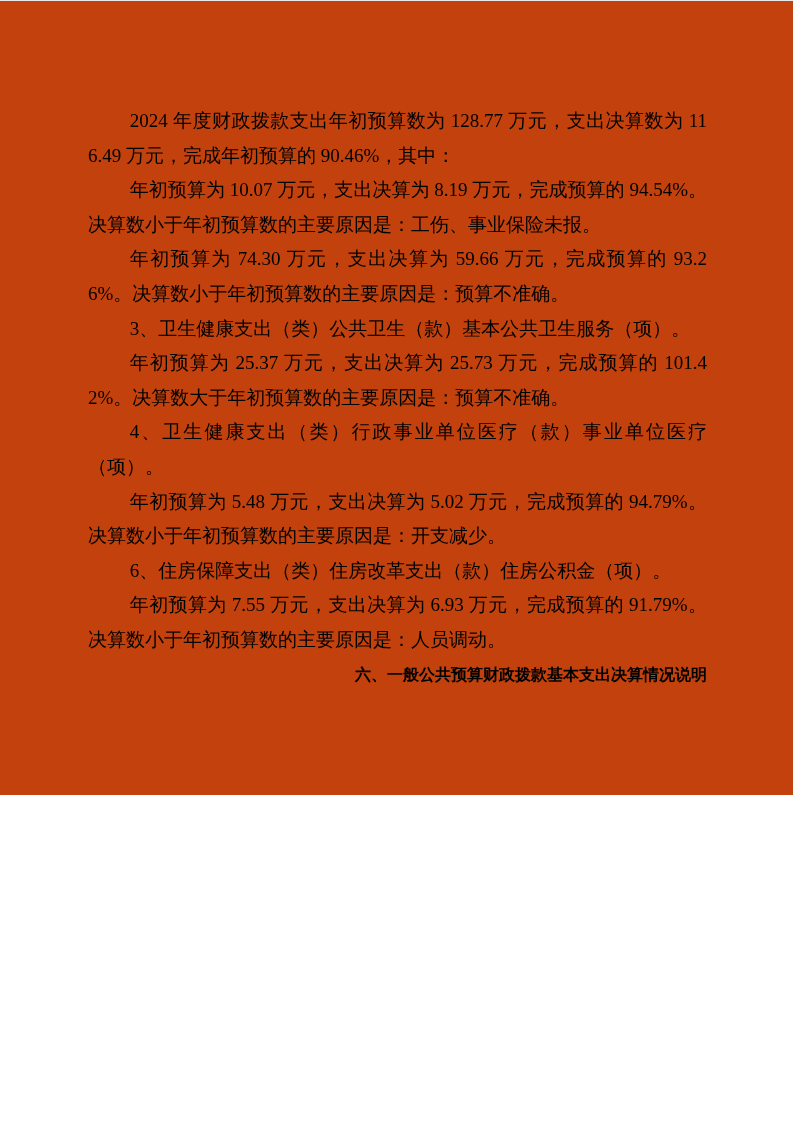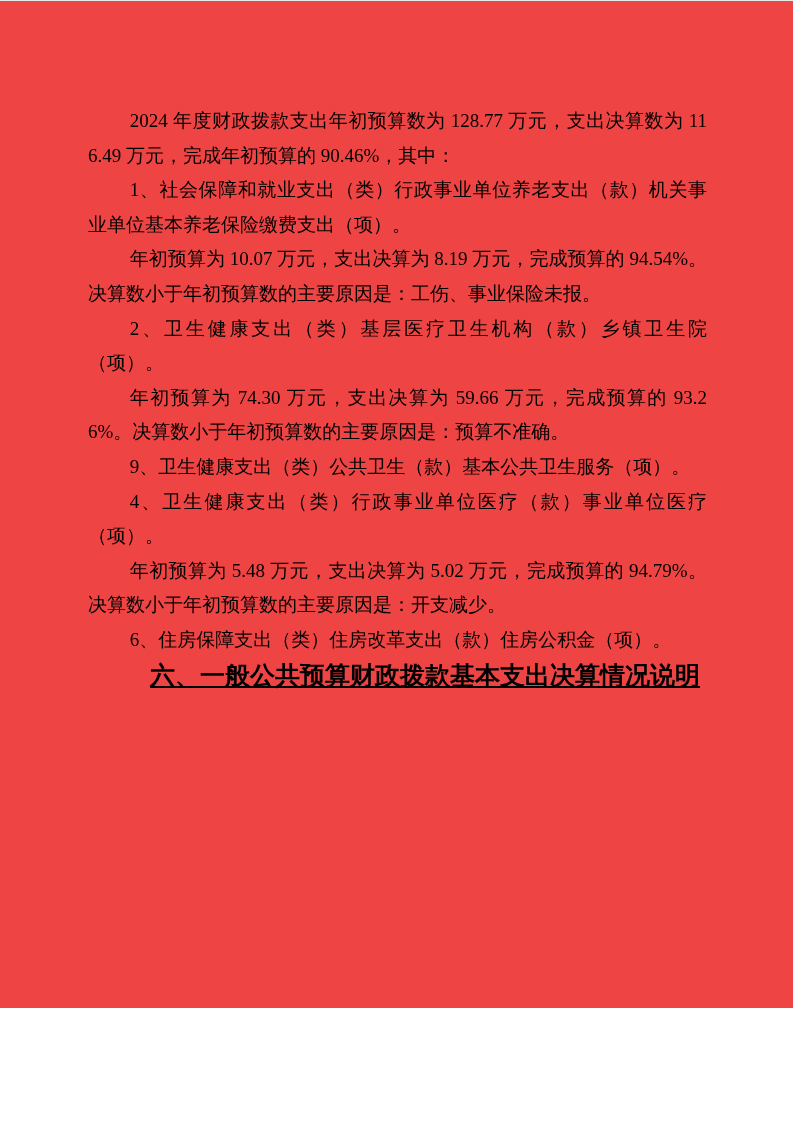--- a/index.html
+++ b/index.html
@@ -3,22 +3,22 @@
 <meta charset="utf-8">
 <style>
   html, body {
     margin: 0;
     padding: 0;
     background: #ffffff;
   }
   .page {
     position: relative;
     width: 793px;
-    height: 1008px;
-    background: #ef4444;
+    height: 795px;
+    background: #c2410c;
     overflow: hidden;
     font-family: "Liberation Serif", serif;
     color: #000000;
   }
   .top-edge {
     position: absolute;
     top: 0;
     left: 0;
     width: 100%;
     height: 1px;
@@ -36,35 +36,34 @@
     font-size: 19px;
     line-height: 34.6px;
     text-align: justify;
     text-justify: inter-character;
     text-indent: 2.2em;
     word-break: break-all;
   }
   .doc-body p.heading {
     font-family: "Liberation Sans", sans-serif;
     font-weight: bold;
-    font-size: 25px;
-    text-align: center;
-    text-decoration: underline;
+    font-size: 16px;
+    text-align: right;
   }
 </style>
 </head>
 <body>
 
 <div class="page">
   <div class="top-edge"></div>
   <div class="doc-body">
     <p>2024 年度财政拨款支出年初预算数为 128.77 万元，支出决算数为 116.49 万元，完成年初预算的 90.46%，其中：</p>
-    <p>1、社会保障和就业支出（类）行政事业单位养老支出（款）机关事业单位基本养老保险缴费支出（项）。</p>
     <p>年初预算为 10.07 万元，支出决算为 8.19 万元，完成预算的 94.54%。决算数小于年初预算数的主要原因是：工伤、事业保险未报。</p>
-    <p>2、卫生健康支出（类）基层医疗卫生机构（款）乡镇卫生院（项）。</p>
     <p>年初预算为 74.30 万元，支出决算为 59.66 万元，完成预算的 93.26%。决算数小于年初预算数的主要原因是：预算不准确。</p>
-    <p>9、卫生健康支出（类）公共卫生（款）基本公共卫生服务（项）。</p>
+    <p>3、卫生健康支出（类）公共卫生（款）基本公共卫生服务（项）。</p>
+    <p>年初预算为 25.37 万元，支出决算为 25.73 万元，完成预算的 101.42%。决算数大于年初预算数的主要原因是：预算不准确。</p>
     <p>4、卫生健康支出（类）行政事业单位医疗（款）事业单位医疗（项）。</p>
     <p>年初预算为 5.48 万元，支出决算为 5.02 万元，完成预算的 94.79%。决算数小于年初预算数的主要原因是：开支减少。</p>
     <p>6、住房保障支出（类）住房改革支出（款）住房公积金（项）。</p>
+    <p>年初预算为 7.55 万元，支出决算为 6.93 万元，完成预算的 91.79%。决算数小于年初预算数的主要原因是：人员调动。</p>
     <p class="heading">六、一般公共预算财政拨款基本支出决算情况说明</p>
   </div>
 </div>
 
 </body></html>

